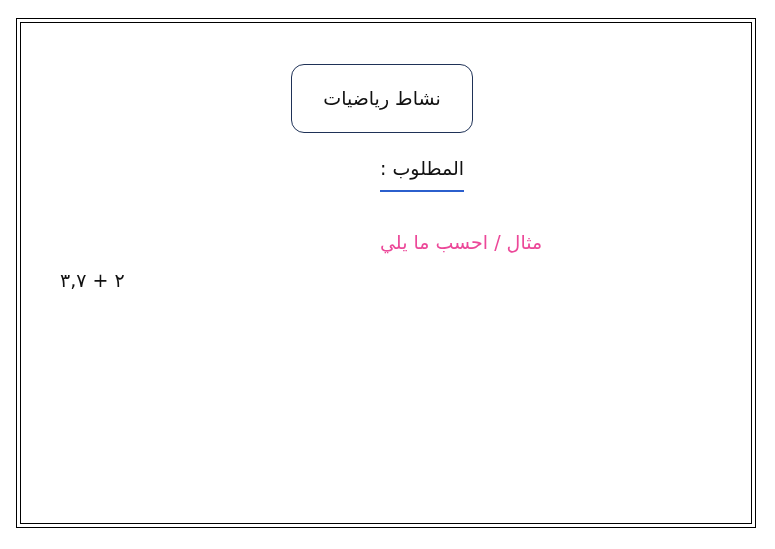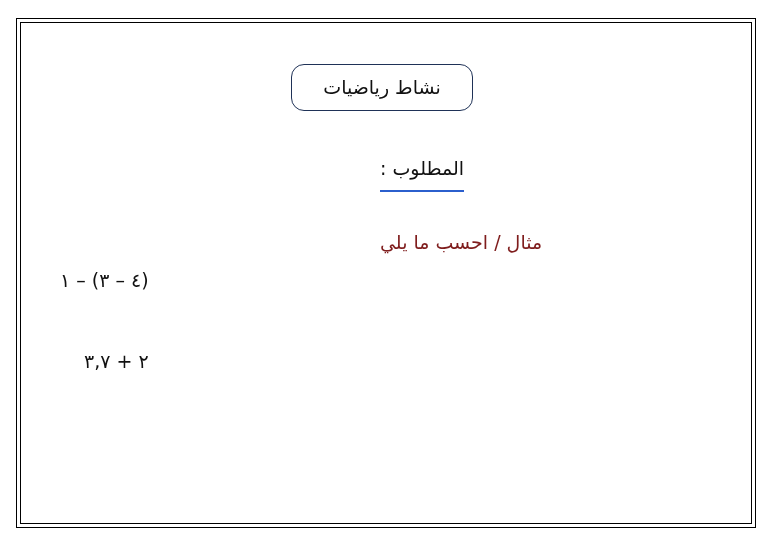--- a/index.html
+++ b/index.html
@@ -39,21 +39,21 @@
     box-sizing: border-box;
     background: transparent;
   }
 
   
   .title-box {
     position: absolute;
     left: 291px;
     top: 64px;
     width: 182px;
-    height: 47px;
+    height: 69px;
     border: 1.6px solid #1F3257;
     border-radius: 13px;
     box-sizing: border-box;
     background: #ffffff;
     display: flex;
     align-items: center;
     justify-content: center;
   }
   .title-text {
     font-size: 19px;
@@ -97,21 +97,21 @@
     margin: 0;
     padding: 0;
     position: absolute;
     top: 74px;
     right: 0;
     left: 0;
   }
   .example-text {
     display: inline-block;
     font-size: 19px;
-    color: #7f1d1d;
+    color: #ec4899;
     line-height: 1.35;
     direction: rtl;
     white-space: nowrap;
   }
 
   
   .equations {
     position: absolute;
     left: 60px;
     top: 268px;
@@ -148,17 +148,16 @@
   <div class="right-col">
     <div class="requirement-line">
       <span class="requirement-text">المطلوب :</span>
     </div>
     <div class="example-line">
       <span class="example-text">مثال / احسب ما يلي</span>
     </div>
   </div>
 
   <div class="equations">
-    <div class="equation-item">(٤ – ٣) – ١</div>
     <div class="equation-item">٢ + ٣,٧</div>
   </div>
 
 </div>
 
 </body></html>

